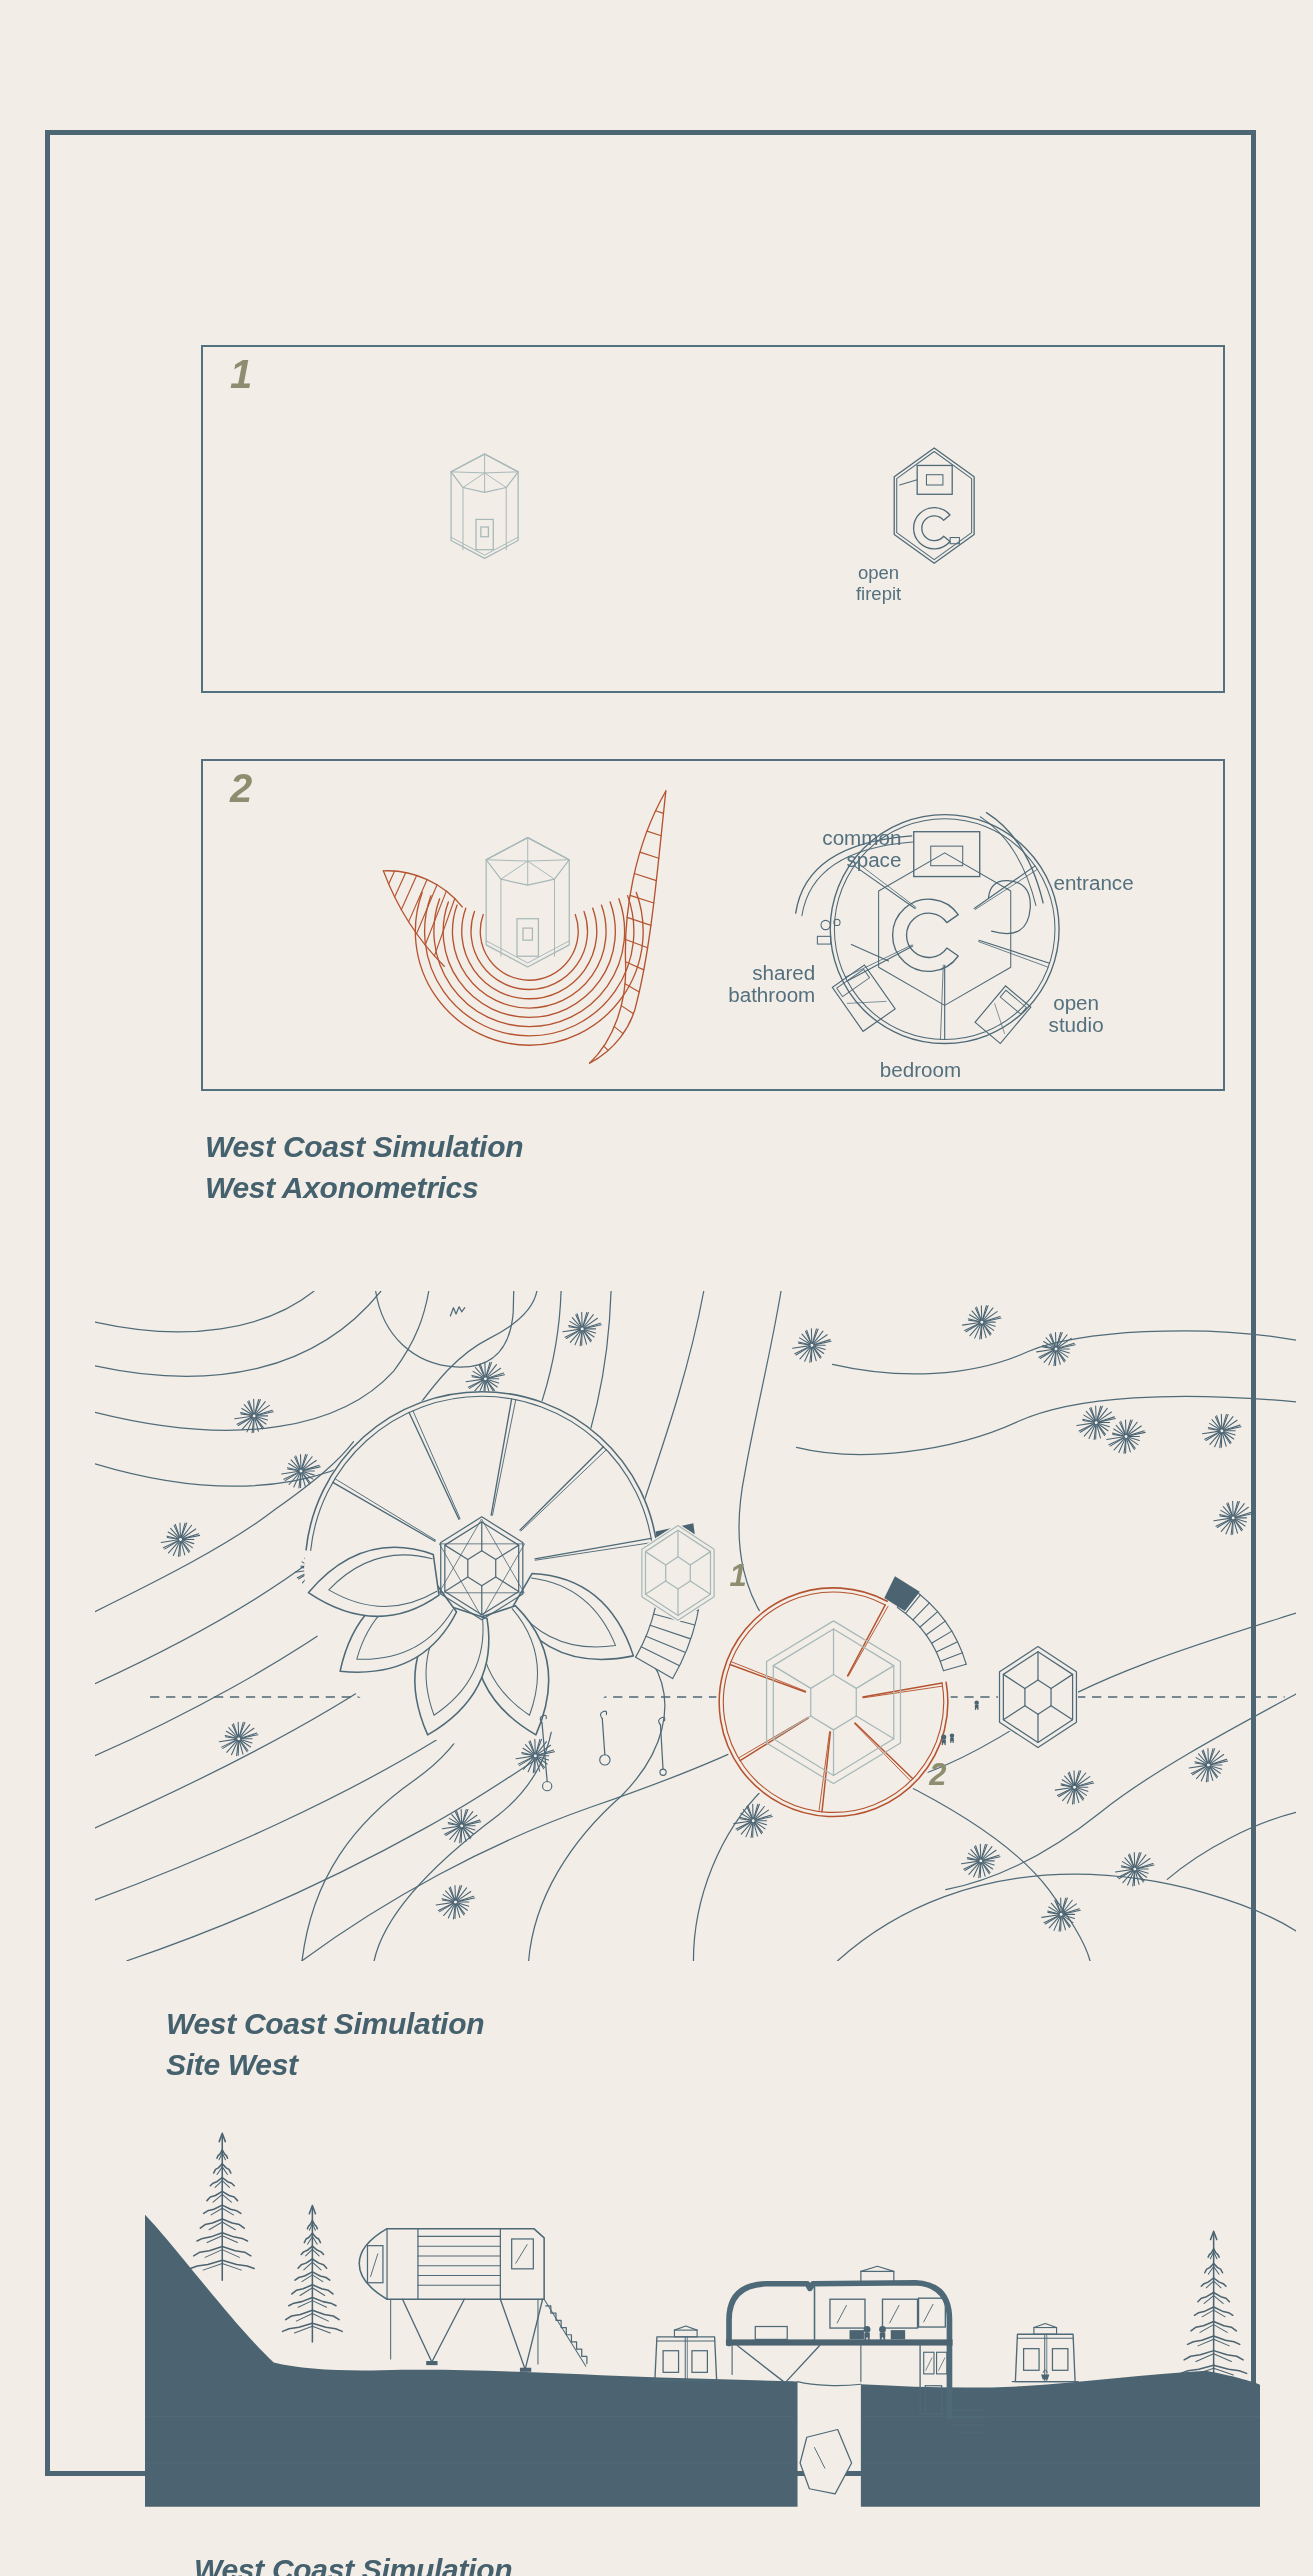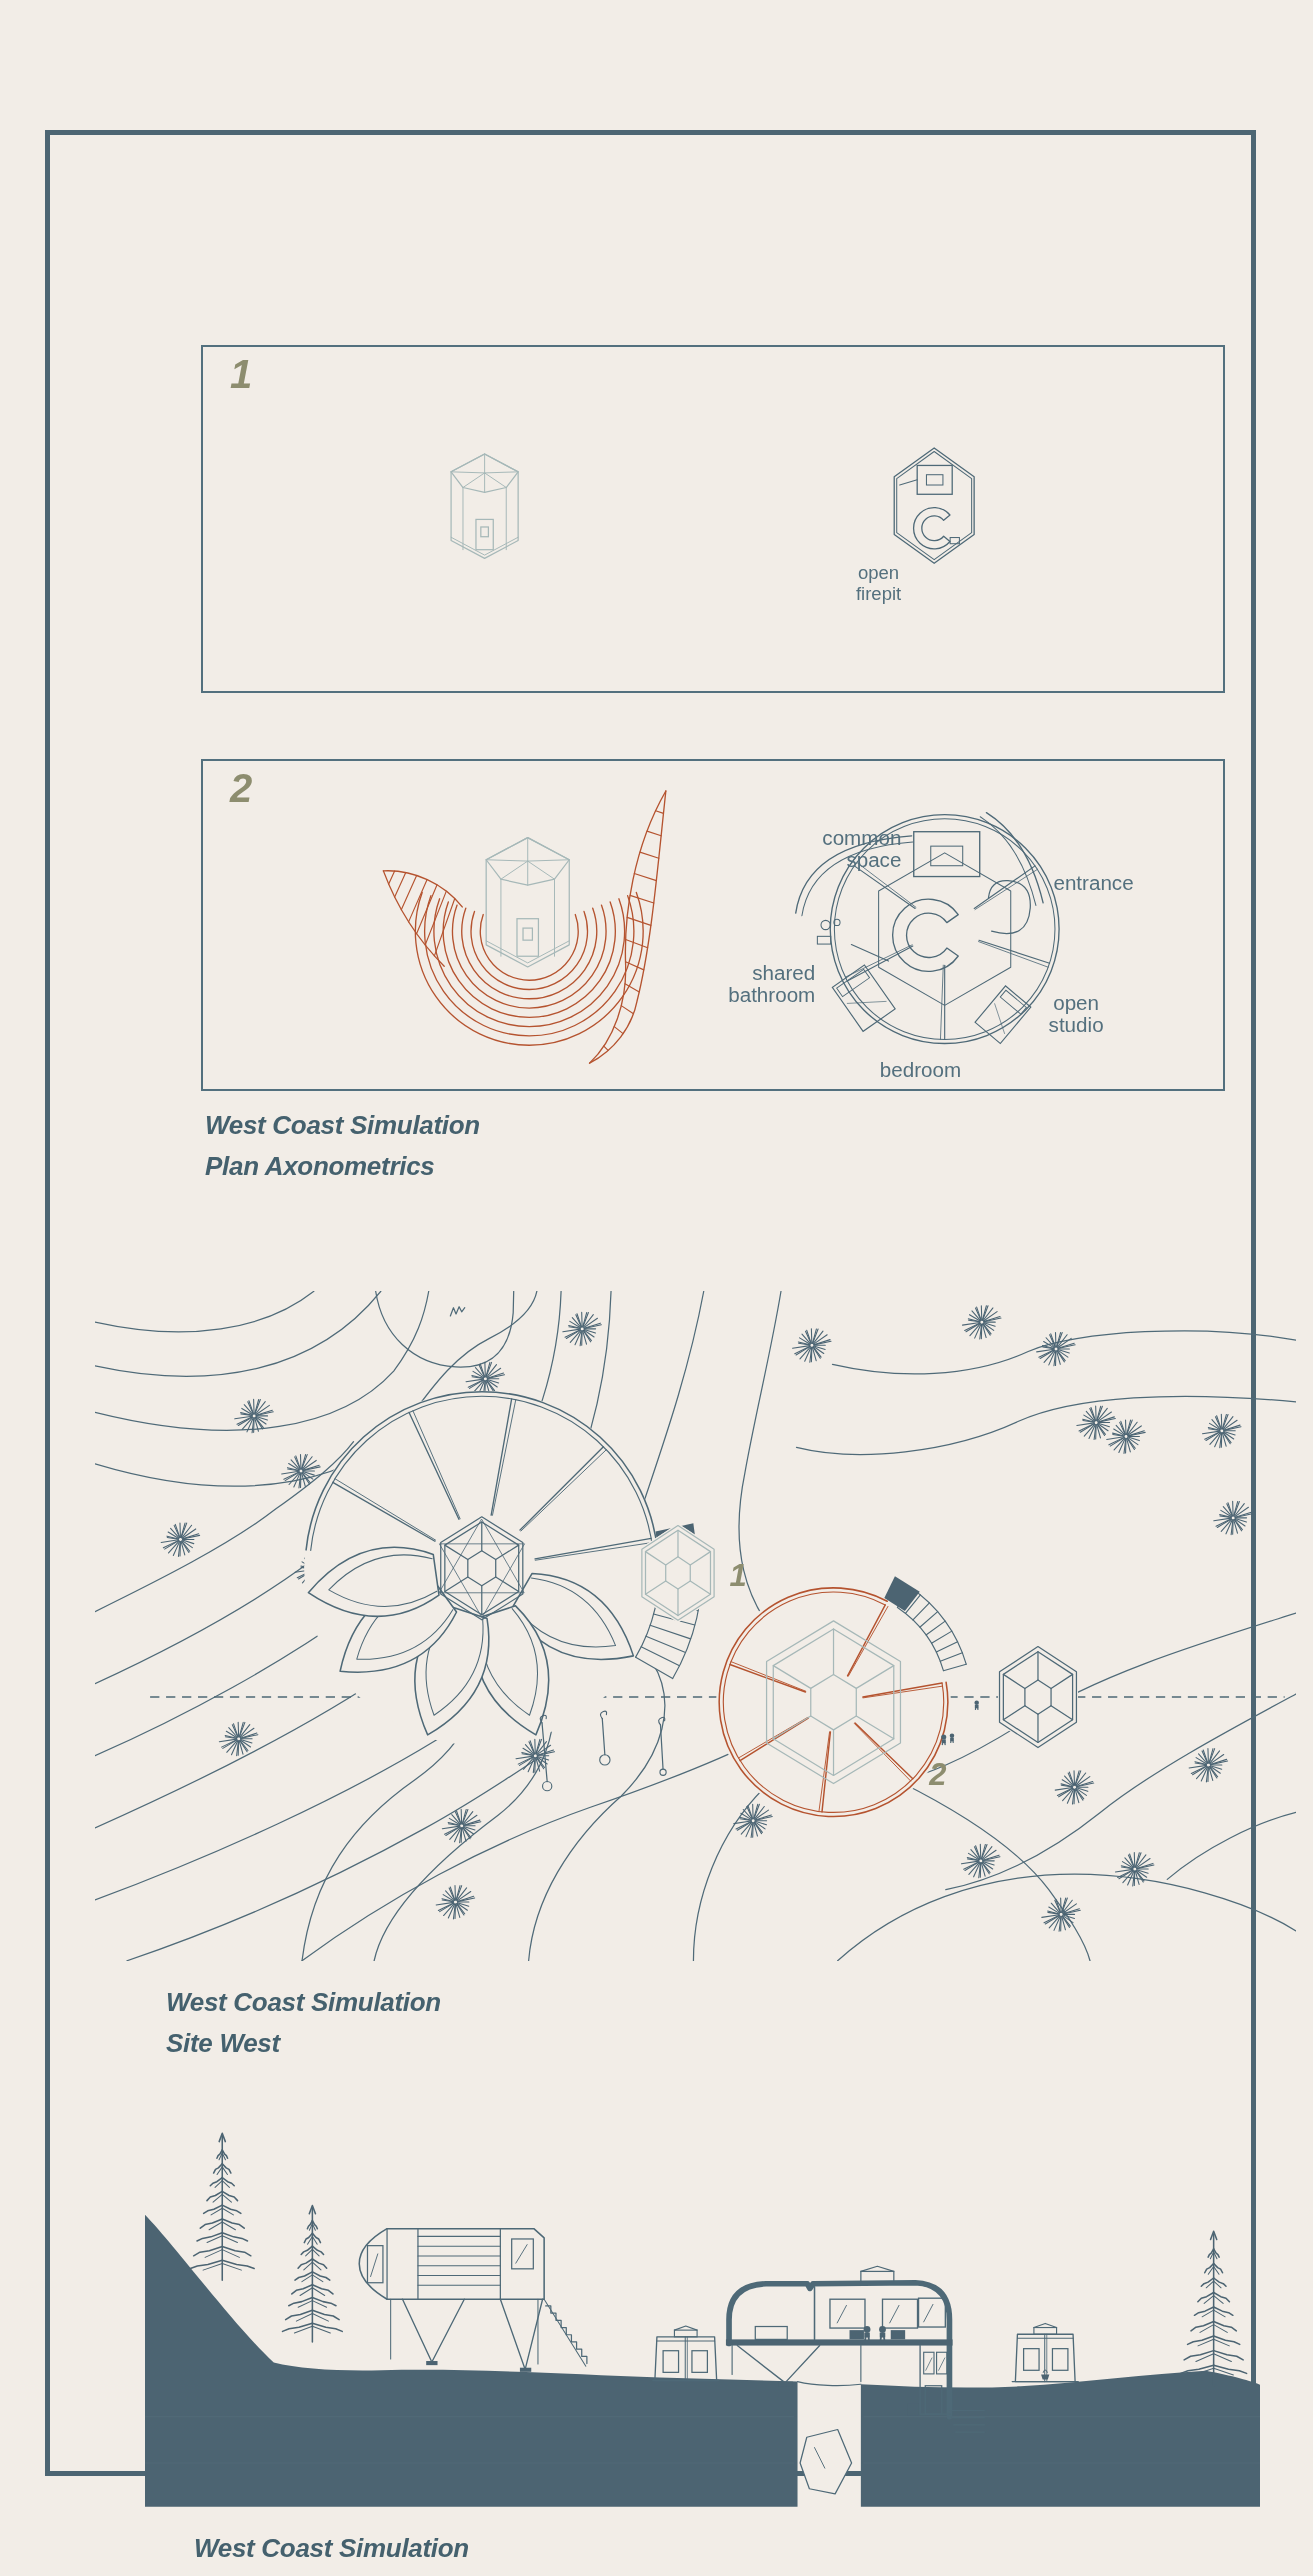--- a/index.html
+++ b/index.html
@@ -10,22 +10,22 @@
   .page{position:relative;width:1314px;height:2635px;background:var(--bg);
         font-family:"Liberation Sans", sans-serif;overflow:hidden;}
   .frame{position:absolute;left:45px;top:130px;width:1201px;height:2336px;
          border:5.2px solid var(--frame);}
   .panel{position:absolute;left:151px;border:2.1px solid #53707e;background:var(--bg);}
   .panel1{top:210px;width:1020px;height:344px;}
   .panel2{top:624px;width:1020px;height:328px;}
   .panel svg{position:absolute;left:0;top:0;}
   .panel-number{position:absolute;left:27px;top:7.2px;
       font-style:italic;font-weight:700;font-size:40px;color:var(--olive);line-height:1;}
-  .caption{position:absolute;font-style:italic;font-weight:700;font-size:26px;
-      color:var(--caption);line-height:41px;letter-spacing:-0.3px;}
+  .caption{position:absolute;font-style:italic;font-weight:700;font-size:30px;
+      color:var(--caption);line-height:41px;letter-spacing:-0.3px;margin-top:21px;}
   .cap1{left:155px;top:970px;}
   .cap2{left:116px;top:1847px;}
   .cap3{left:144px;top:2393px;}
   svg text.lbl{font-family:"Liberation Sans",sans-serif;fill:var(--label);}
   svg text.marker{font-family:"Liberation Sans",sans-serif;font-style:italic;font-weight:700;fill:var(--olive);}
   .siteplan{position:absolute;left:45px;top:1156px;}
   .section{position:absolute;left:95px;top:1993px;}
 </style>
 </head>
 <body>
@@ -157,21 +157,21 @@
         <text class="lbl" x="1188" y="424" font-size="40" text-anchor="end">shared</text>
         <text class="lbl" x="1188" y="468" font-size="40" text-anchor="end">bathroom</text>
         <text class="lbl" x="1694" y="482" font-size="40" text-anchor="middle">open</text>
         <text class="lbl" x="1694" y="526" font-size="40" text-anchor="middle">studio</text>
         <text class="lbl" x="1392" y="612" font-size="40" text-anchor="middle">bedroom</text>
       </svg>
     </section>
 
     <div class="caption cap1">
       <div>West Coast Simulation</div>
-      <div>Plan Axonometrics</div>
+      <div>West Axonometrics</div>
     </div>
 
     <svg class="siteplan" width="1201" height="670" viewBox="0 0 2332 1300">
       <g id="contours">
           <path d="M0,60 C180,100 330,75 425,0" stroke="#4f6a78" stroke-width="2.4" fill="none" stroke-linecap="round" stroke-linejoin="round"></path>
           <path d="M0,145 C230,195 430,155 555,0" stroke="#4f6a78" stroke-width="2.4" fill="none" stroke-linecap="round" stroke-linejoin="round"></path>
           <path d="M0,235 C280,305 480,265 580,155 C625,95 640,45 648,0" stroke="#4f6a78" stroke-width="2.4" fill="none" stroke-linecap="round" stroke-linejoin="round"></path>
           <path d="M0,335 C300,425 520,365 612,245 C662,175 705,122 765,92 C825,62 852,30 858,0" stroke="#4f6a78" stroke-width="2.4" fill="none" stroke-linecap="round" stroke-linejoin="round"></path>
           <path d="M545,0 C558,85 618,142 700,147 C772,151 806,112 812,42 L813,0" stroke="#4f6a78" stroke-width="2.4" fill="none" stroke-linecap="round" stroke-linejoin="round"></path>
           <path d="M905,0 C900,150 852,282 792,380 C732,478 722,580 747,678 C772,776 722,878 622,948 C502,1032 422,1138 402,1300" stroke="#4f6a78" stroke-width="2.4" fill="none" stroke-linecap="round" stroke-linejoin="round"></path>

